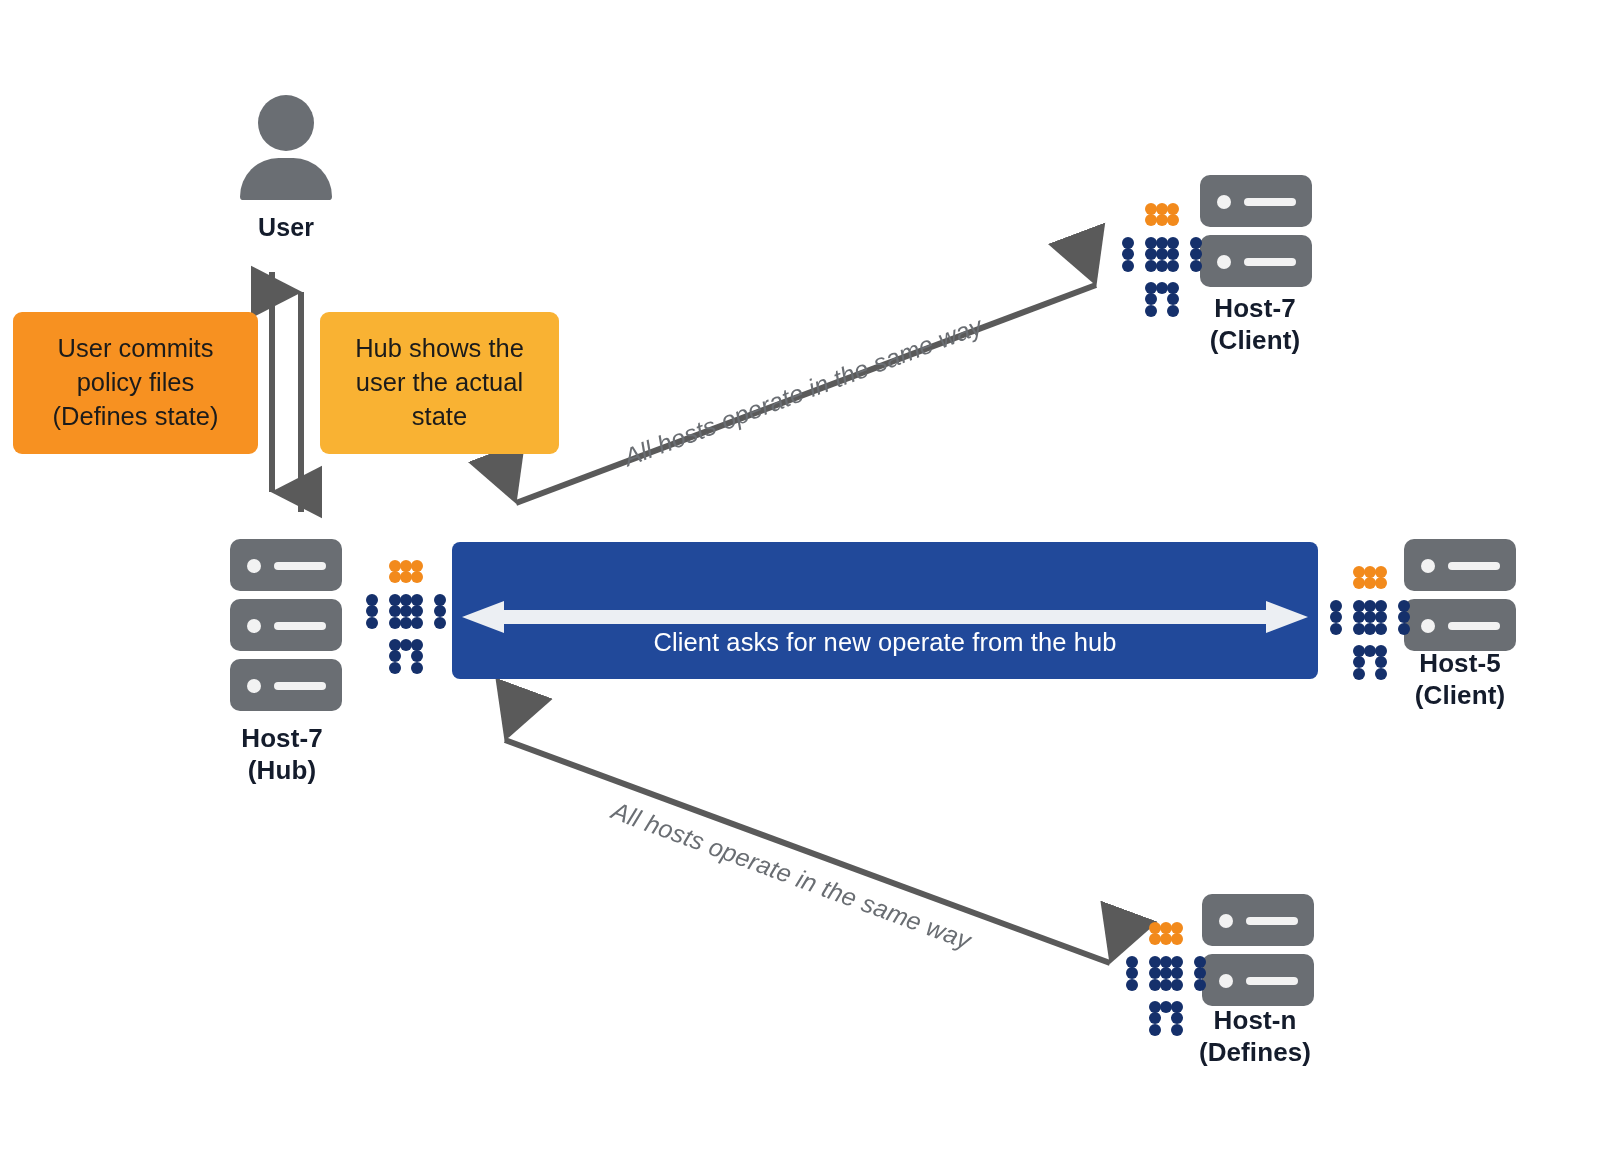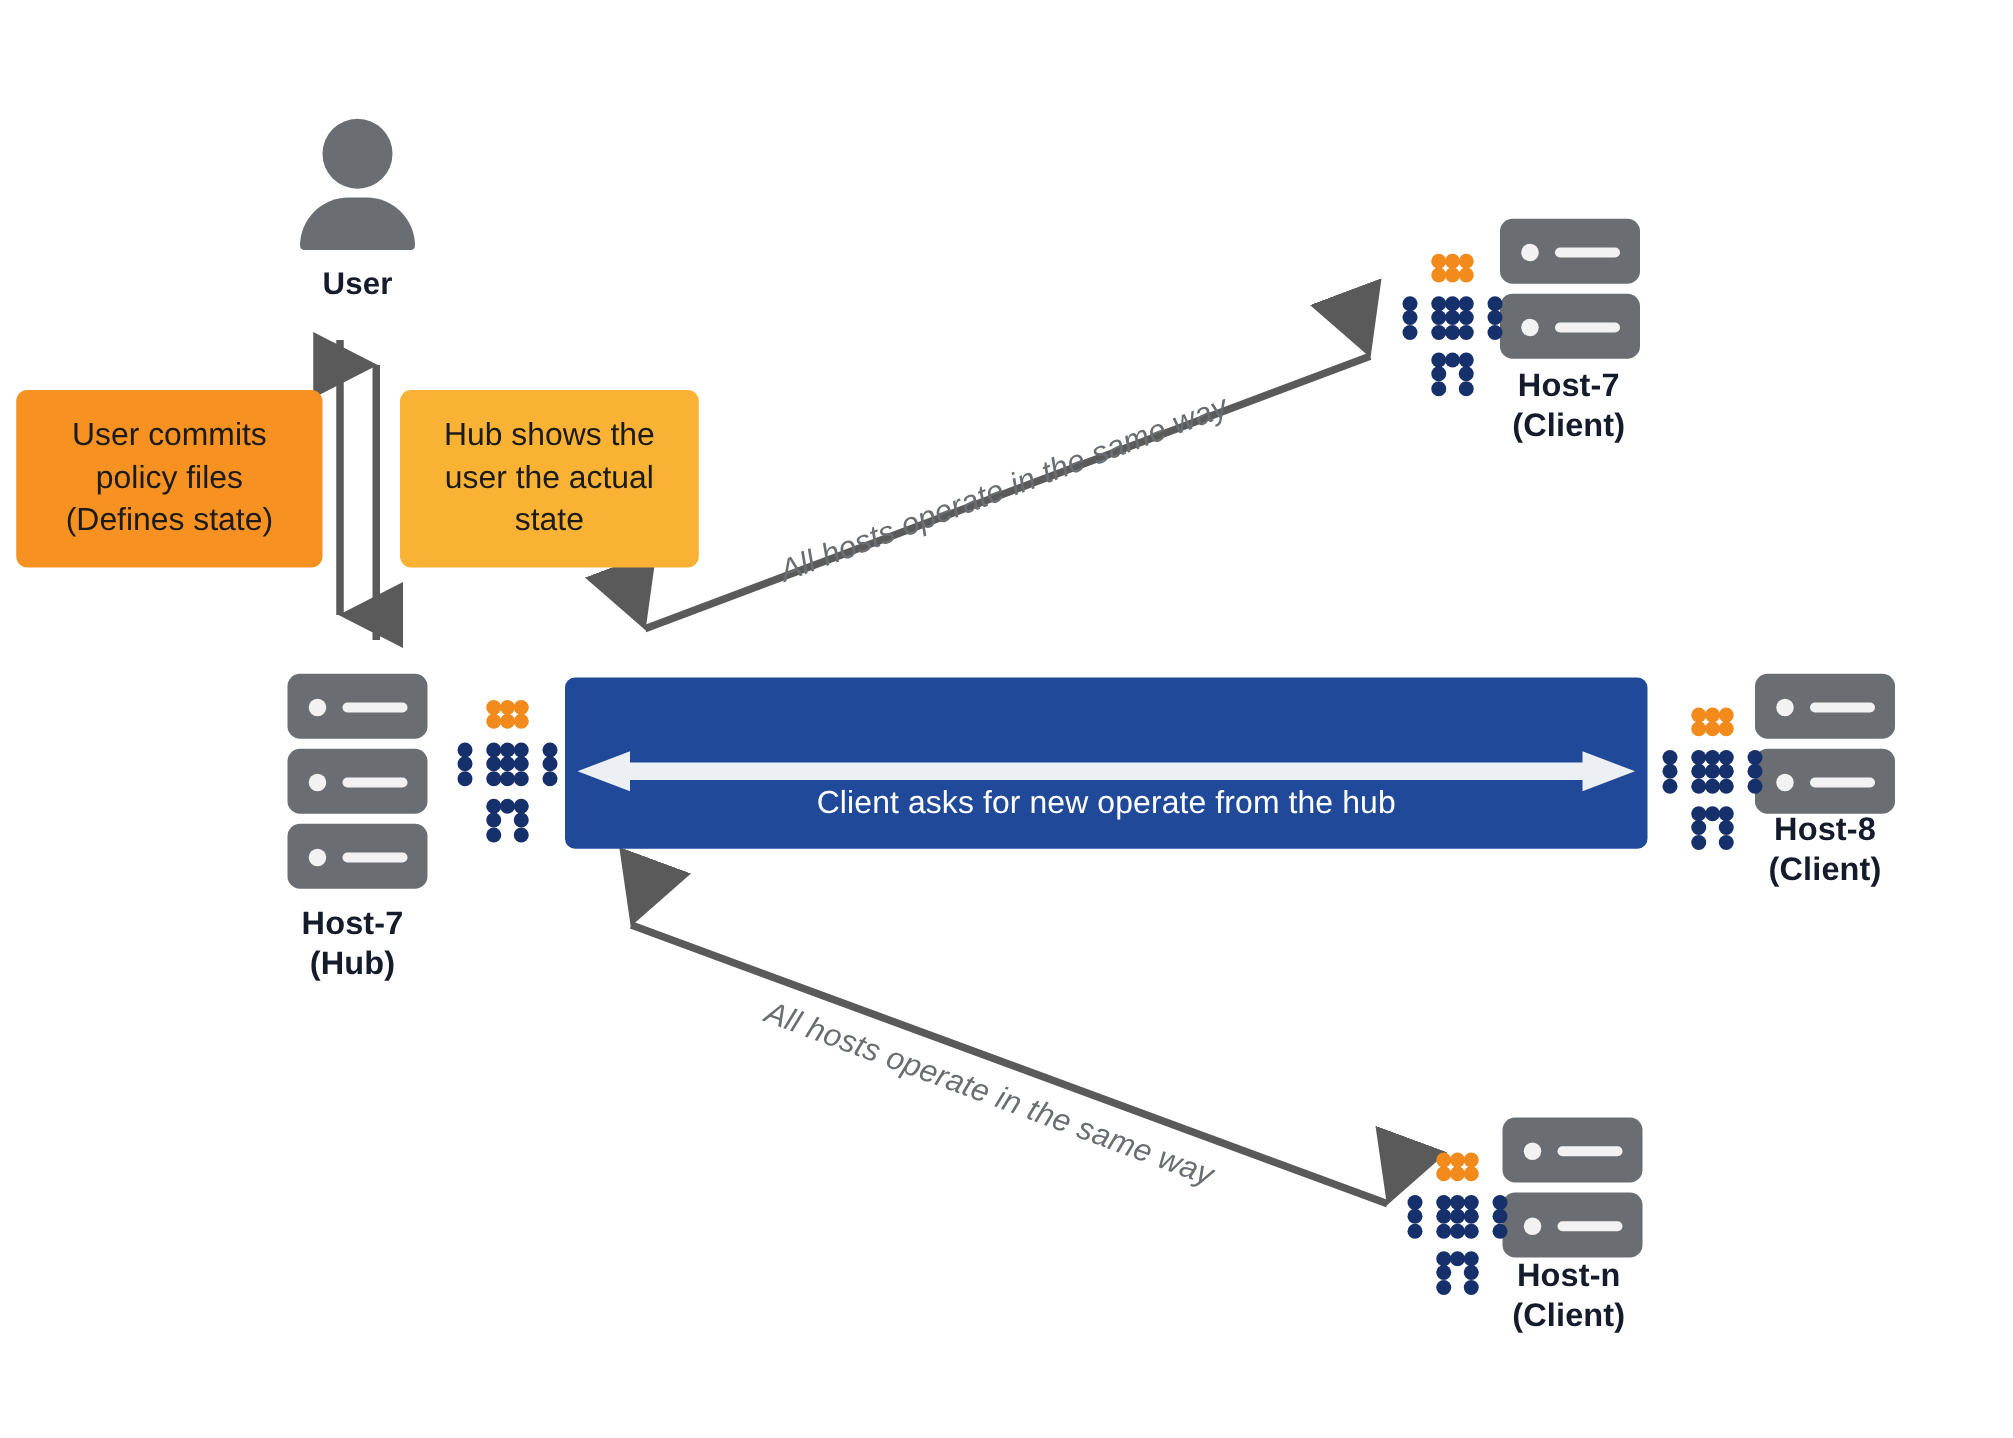--- a/index.html
+++ b/index.html
@@ -322,21 +322,21 @@
       <span class="dot body" style="left: 67.8px; top: 45.2px; width: 12px; height: 12px;"></span>
       <span class="dot body" style="left: 67.8px; top: 56.5px; width: 12px; height: 12px;"></span>
       <span class="dot body" style="left: 22.6px; top: 79.1px; width: 12px; height: 12px;"></span>
       <span class="dot body" style="left: 33.9px; top: 79.1px; width: 12px; height: 12px;"></span>
       <span class="dot body" style="left: 45.2px; top: 79.1px; width: 12px; height: 12px;"></span>
       <span class="dot body" style="left: 22.6px; top: 90.4px; width: 12px; height: 12px;"></span>
       <span class="dot body" style="left: 45.2px; top: 90.4px; width: 12px; height: 12px;"></span>
       <span class="dot body" style="left: 22.6px; top: 101.7px; width: 12px; height: 12px;"></span>
       <span class="dot body" style="left: 45.2px; top: 101.7px; width: 12px; height: 12px;"></span>
     </div>
-  <div class="node-label" style="left:1360px; top:648px; width:200px; font-size:26px;">Host-8
+  <div class="node-label" style="left:1360px; top:648px; width:200px; font-size:26px;">Host-5
 (Client)</div>
 
   <div class="stack" style="left:1202px; top:894px;">
     <div class="server-unit" style="left:0; top:0;">
       <span class="led"></span>
       <span class="bar"></span>
     </div>
     <div class="server-unit" style="left:0; top:60px;">
       <span class="led"></span>
       <span class="bar"></span>
@@ -366,18 +366,18 @@
       <span class="dot body" style="left: 67.8px; top: 56.5px; width: 12px; height: 12px;"></span>
       <span class="dot body" style="left: 22.6px; top: 79.1px; width: 12px; height: 12px;"></span>
       <span class="dot body" style="left: 33.9px; top: 79.1px; width: 12px; height: 12px;"></span>
       <span class="dot body" style="left: 45.2px; top: 79.1px; width: 12px; height: 12px;"></span>
       <span class="dot body" style="left: 22.6px; top: 90.4px; width: 12px; height: 12px;"></span>
       <span class="dot body" style="left: 45.2px; top: 90.4px; width: 12px; height: 12px;"></span>
       <span class="dot body" style="left: 22.6px; top: 101.7px; width: 12px; height: 12px;"></span>
       <span class="dot body" style="left: 45.2px; top: 101.7px; width: 12px; height: 12px;"></span>
     </div>
   <div class="node-label" style="left:1155px; top:1005px; width:200px; font-size:26px;">Host-n
-(Client)</div>
+(Defines)</div>
 
   <div class="diag-label" id="diag-upper" style="left:620px; top:445px; transform: rotate(-20.6deg);">All hosts operate in the same way</div>
   <div class="diag-label" id="diag-lower" style="left:618px; top:796px; transform: rotate(20.3deg);">All hosts operate in the same way</div>
 
 </div>
 
 </body></html>

